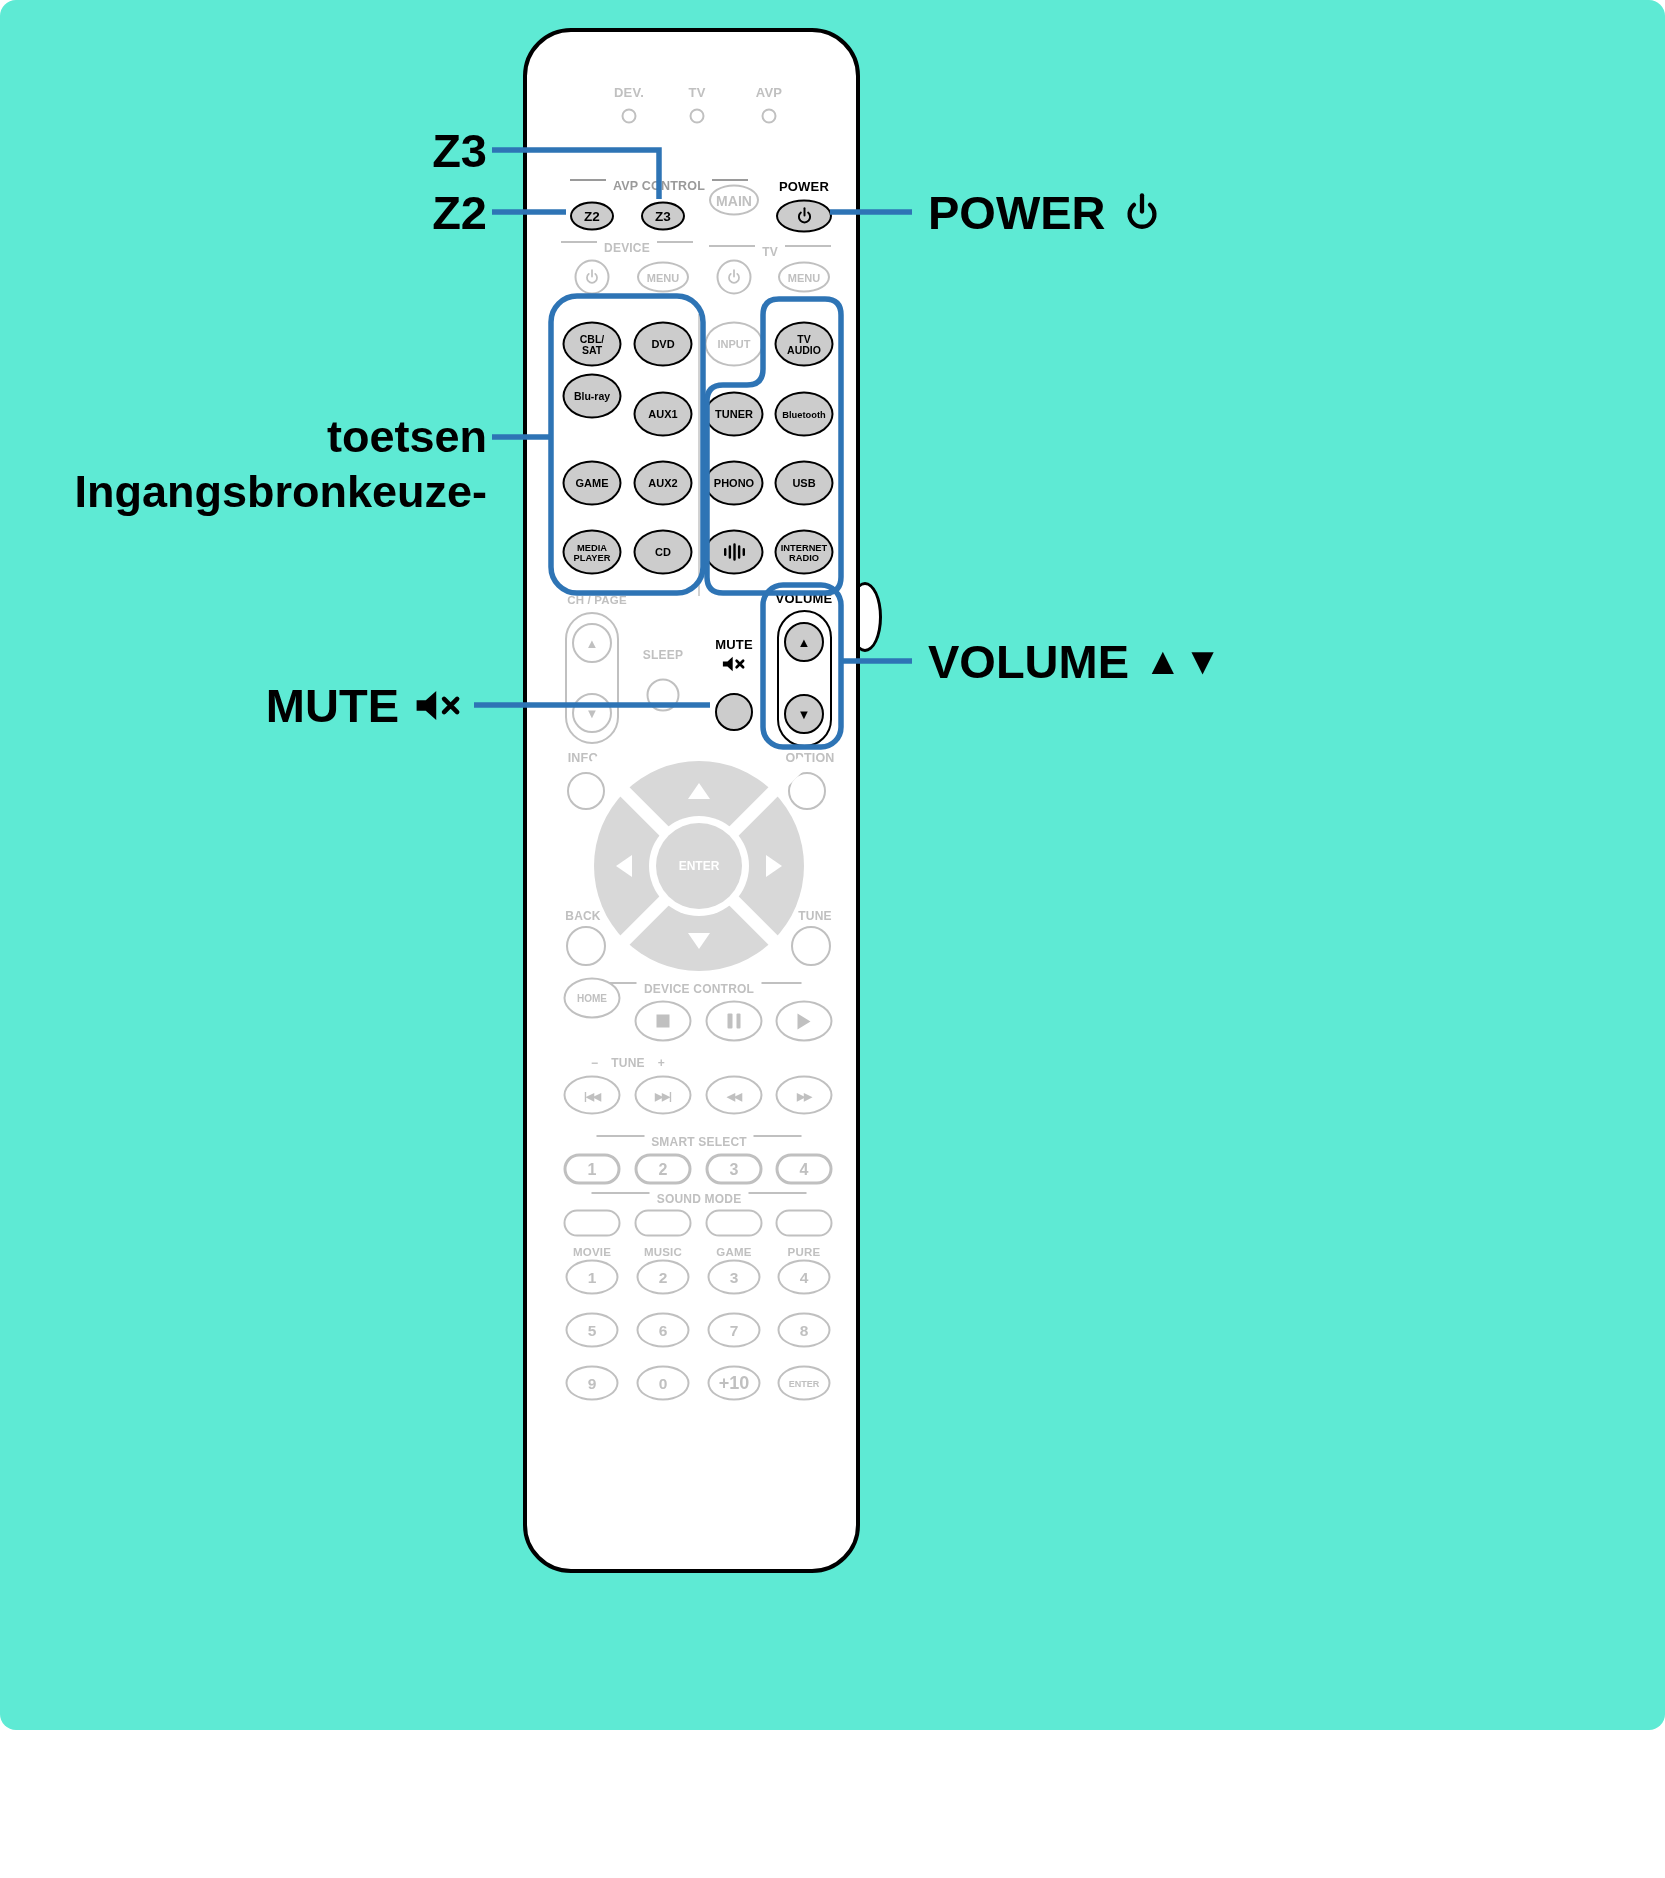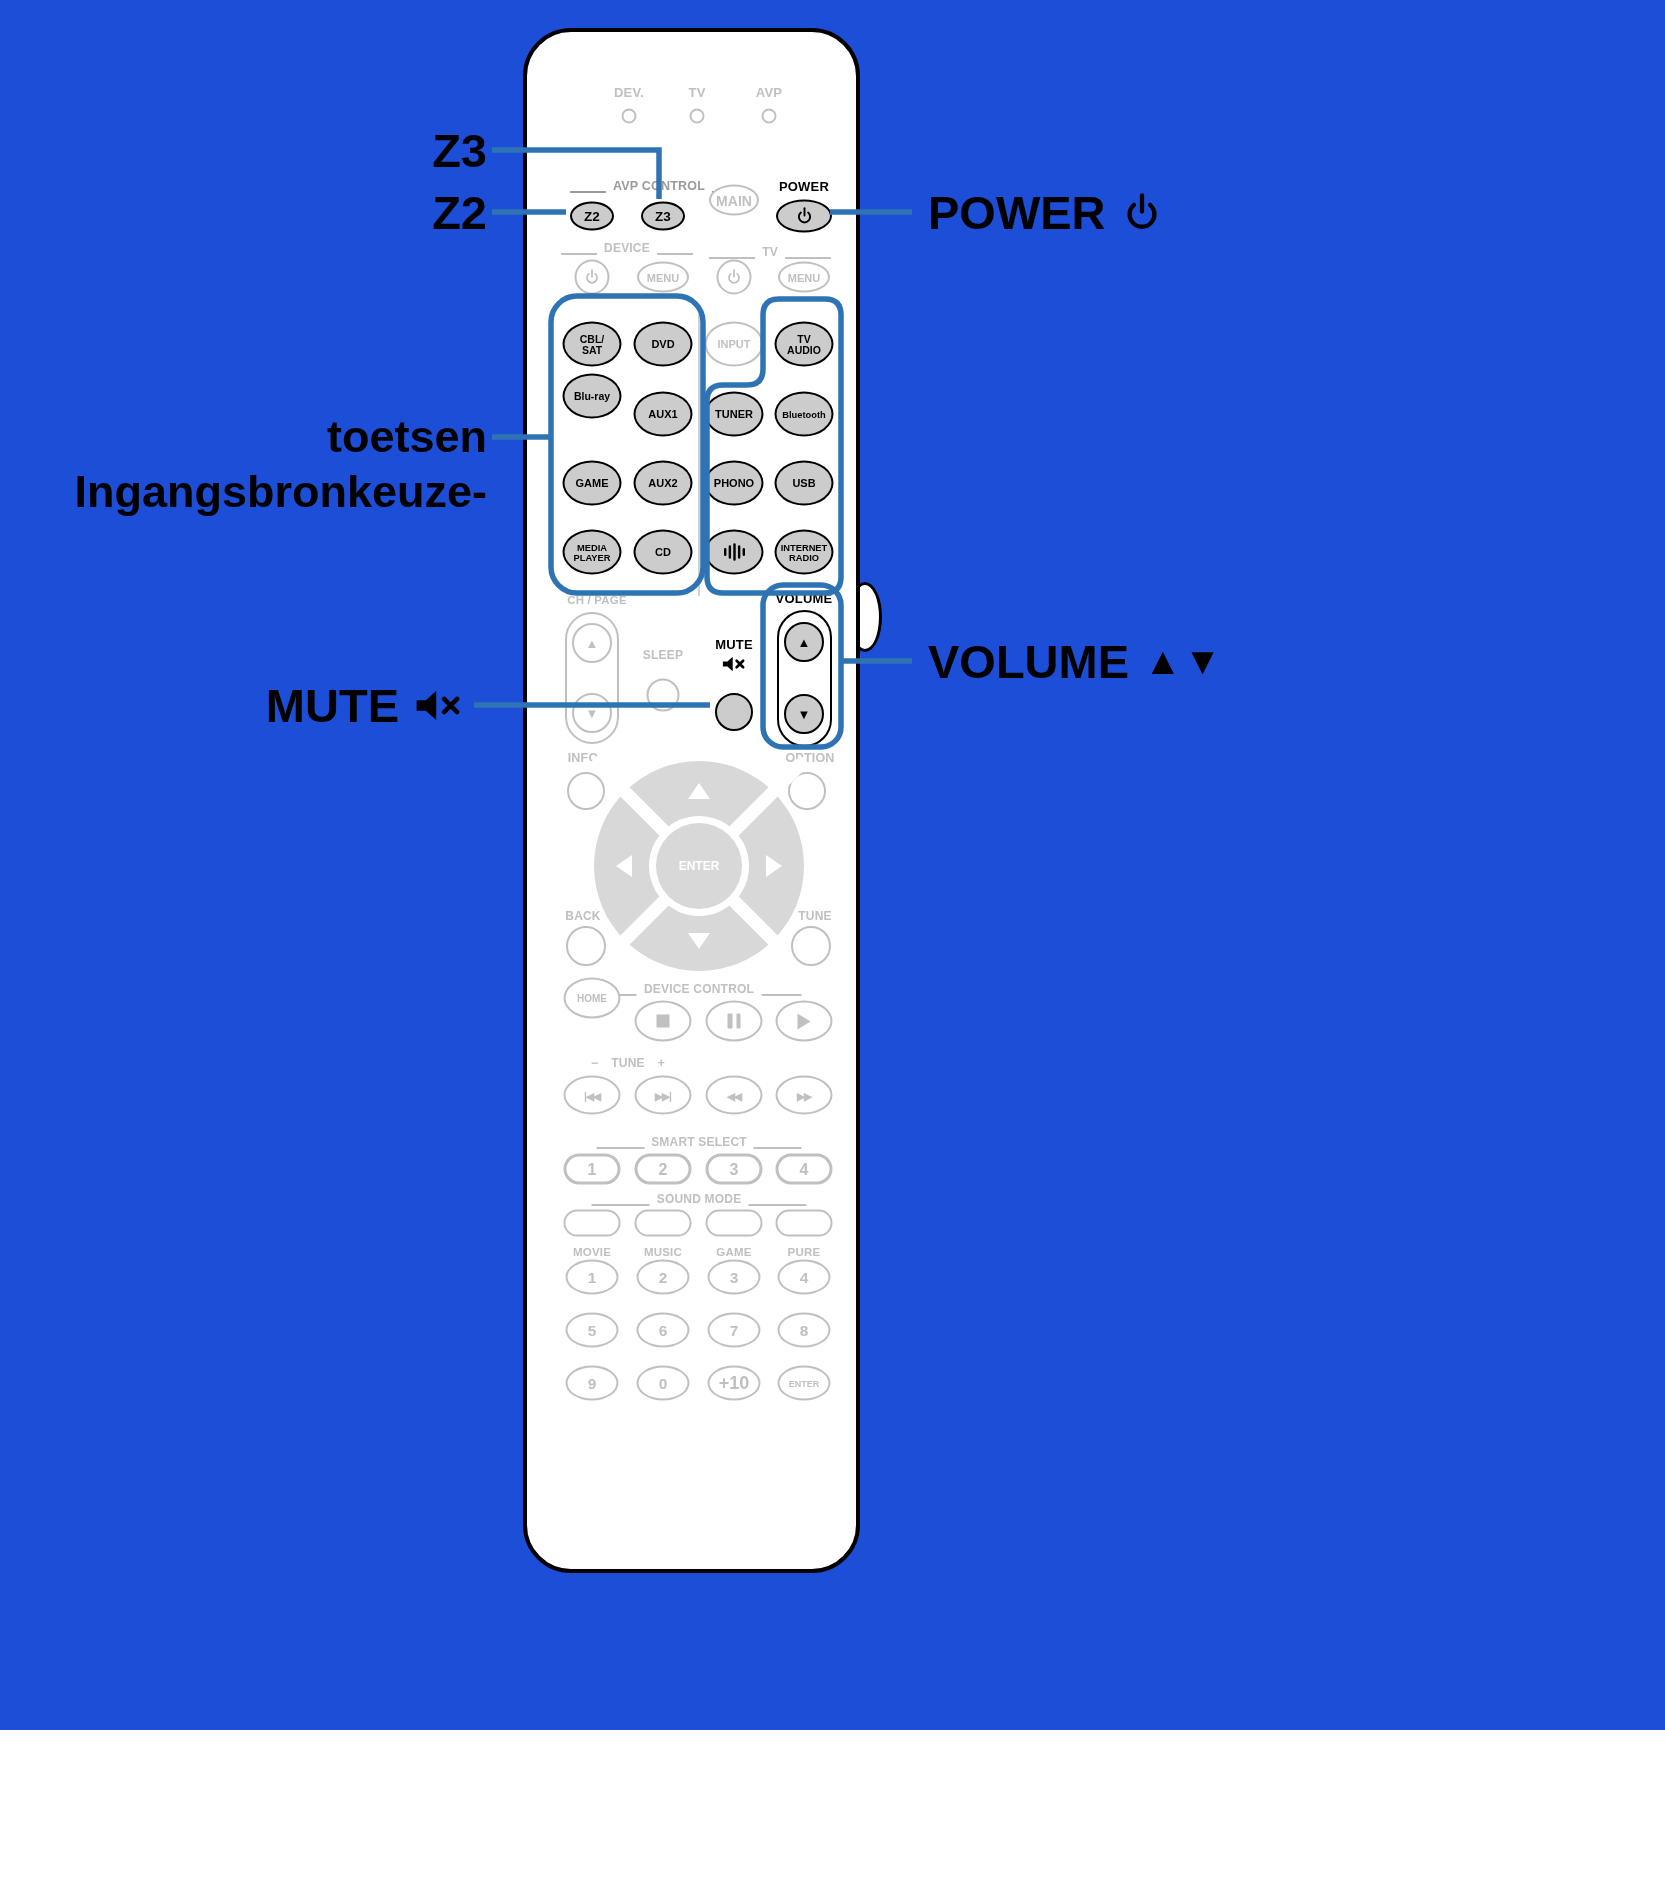--- a/index.html
+++ b/index.html
@@ -1,37 +1,37 @@
 <!DOCTYPE html>
 <html style="--accent: #2e74b5; --inactive: #c0c0c0; --btn-fill: #cccccc;"><head>
 <meta charset="utf-8">
 <style>
   :root{ --accent:#2e74b5; --inactive:#c0c0c0; --btn-fill:#cccccc; }
   html,body{margin:0;padding:0;background:#fff;}
-  .canvas{position:relative;width:1665px;height:1730px;background:#1d4ed8;overflow:hidden;
-          font-family:"Liberation Sans",sans-serif;}
+  .canvas{position:relative;width:1665px;height:1730px;background:#5eead4;overflow:hidden;
+          font-family:"Liberation Sans",sans-serif;border-radius:16px;}
   .remote{position:absolute;left:523px;top:28px;width:337px;height:1545px;box-sizing:border-box;
           background:#fff;border:4px solid #000;border-radius:48px;z-index:1;}
   .bump{position:absolute;left:848px;top:582px;width:28px;height:64px;border:3px solid #000;
         border-radius:50%;background:#fff;z-index:0;}
   
   .btn{position:absolute;transform:translate(-50%,-50%);box-sizing:border-box;display:flex;
        align-items:center;justify-content:center;text-align:center;font-weight:bold;
        white-space:pre-line;border-radius:50%;background:#fff;cursor:default;}
   .lt{border:2.5px solid var(--inactive);color:var(--inactive);}
   .dk{border:2.8px solid #000;color:#000;background:var(--btn-fill);}
   .c1{left:65px}.c2{left:136px}.c3{left:207px}.c4{left:277px}
   .in{width:59px;height:45px;font-size:11px;line-height:11.5px;}
   .fs10{font-size:10.5px;line-height:11px;}
   .fs9{font-size:9.3px;line-height:10px;}
   
   .lbl{position:absolute;transform:translate(-50%,-50%);font-size:12px;font-weight:bold;
        color:var(--inactive);white-space:nowrap;letter-spacing:.2px;}
   .lbl.dark{color:#000;}
-  .rule{display:flex;align-items:flex-end;gap:7px;}
+  .rule{display:flex;align-items:flex-start;gap:7px;}
   .rule::before,.rule::after{content:"";flex:1;height:2px;background:currentColor;}
   .dot{position:absolute;transform:translate(-50%,-50%);width:11px;height:11px;
        border:2px solid var(--inactive);border-radius:50%;background:#fff;}
   .pillbox{position:absolute;box-sizing:border-box;border-radius:28px;background:transparent;}
   .divider{position:absolute;width:2px;background:#d2d2d2;}
   
   .dpad{position:absolute;left:67px;top:729px;width:210px;height:210px;}
   .dpad-circle{position:absolute;inset:0;border-radius:50%;background:#d8d8d8;}
   .chan{position:absolute;left:50%;top:50%;width:300px;height:13px;background:#fff;}
   .gapc{position:absolute;left:50%;top:50%;transform:translate(-50%,-50%);width:100px;height:100px;

